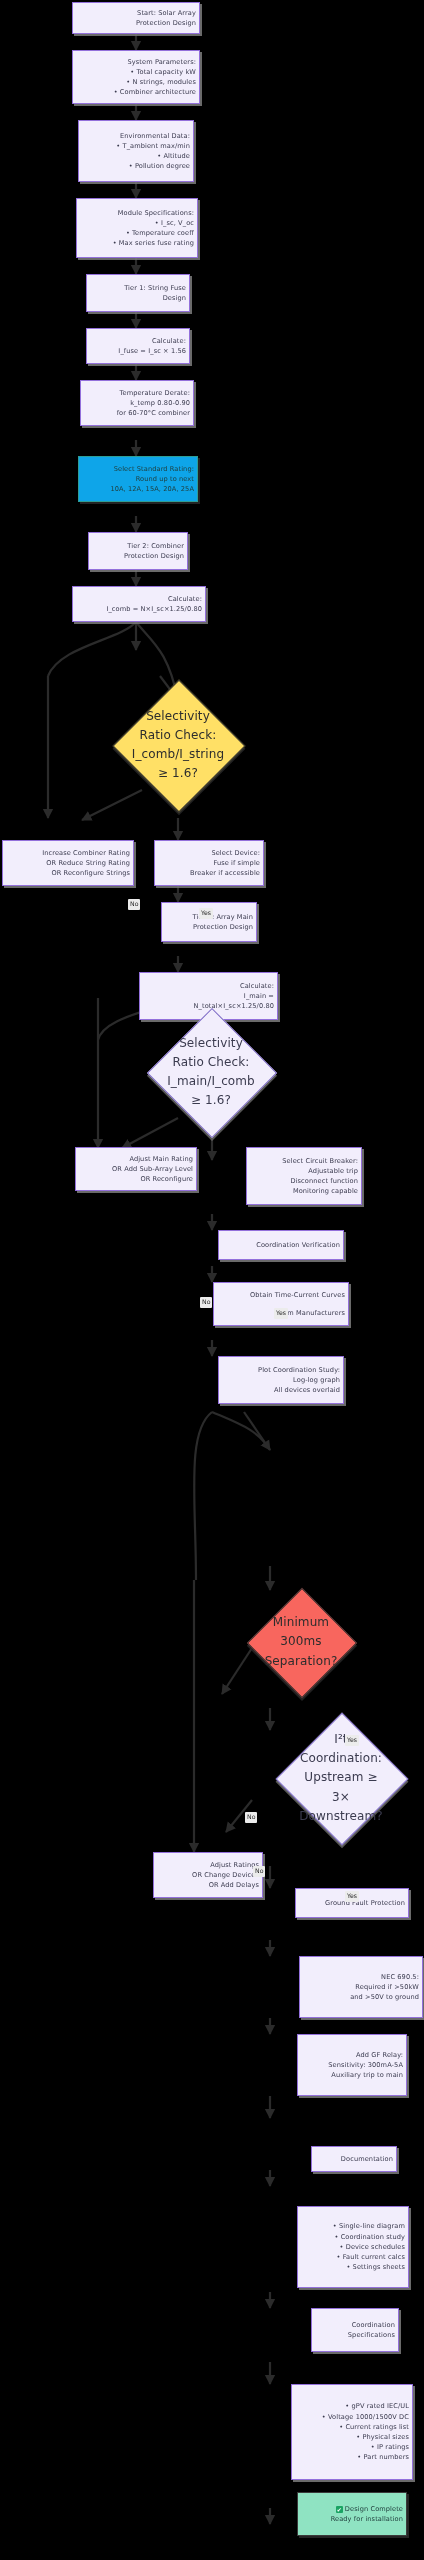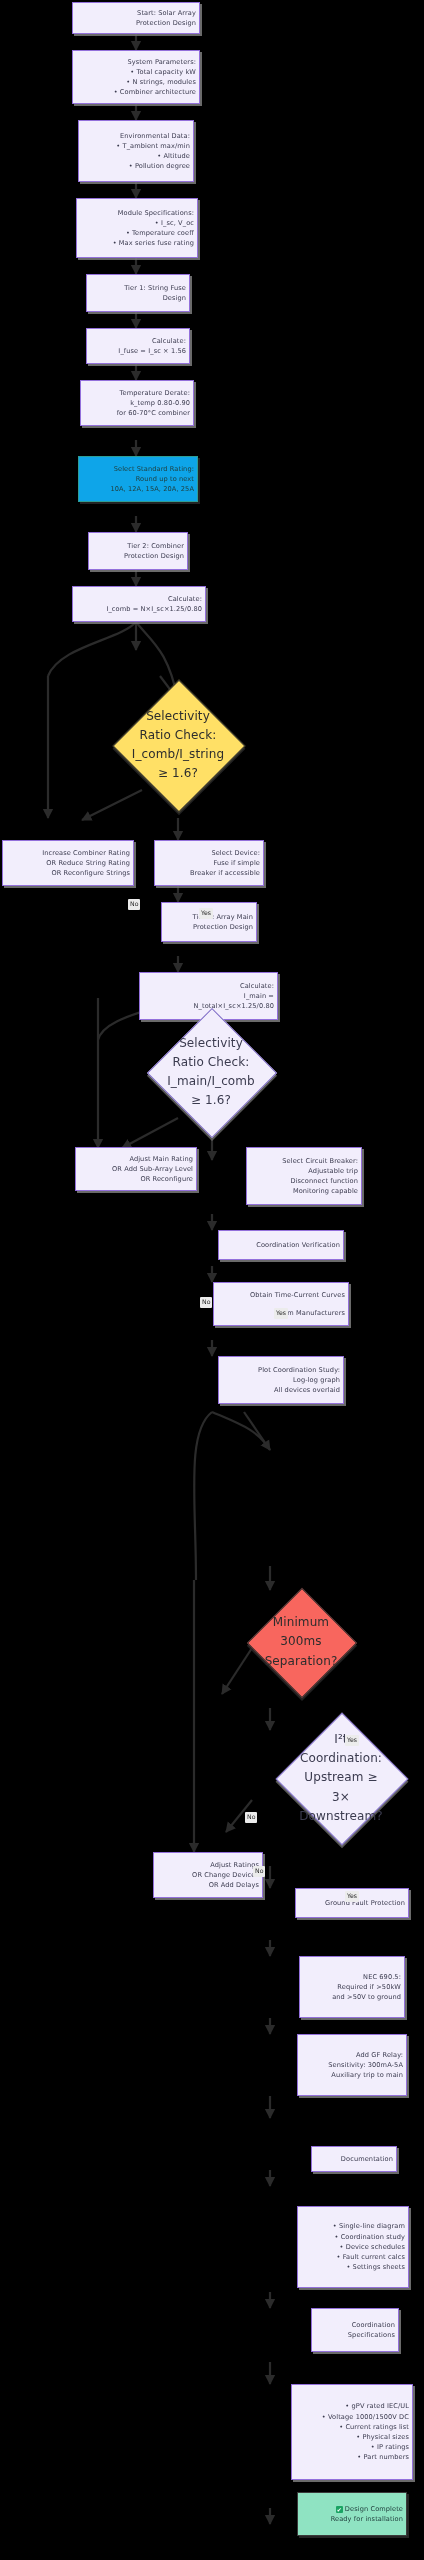--- a/index.html
+++ b/index.html
@@ -329,21 +329,21 @@
   <div class="node" style="left:153px;top:1912px;width:110px;height:46px;transform:translateY(-60px);">
     <span class="ln">Adjust Ratings</span>
     <span class="ln">OR Change Devices</span>
     <span class="ln">OR Add Delays</span>
   </div>
 
   <div class="node" style="left:295px;top:1918px;width:114px;height:30px;transform:translateY(-30px);">
     <span class="ln">Ground Fault Protection</span>
   </div>
 
-  <div class="node" style="left:299px;top:1956px;width:106px;height:62px;">
+  <div class="node" style="left:299px;top:1956px;width:124px;height:62px;">
     <span class="ln">NEC 690.5:</span>
     <span class="ln">Required if &gt;50kW</span>
     <span class="ln">and &gt;50V to ground</span>
   </div>
 
   <div class="node" style="left:297px;top:2034px;width:110px;height:62px;">
     <span class="ln">Add GF Relay:</span>
     <span class="ln">Sensitivity: 300mA-5A</span>
     <span class="ln">Auxiliary trip to main</span>
   </div>

